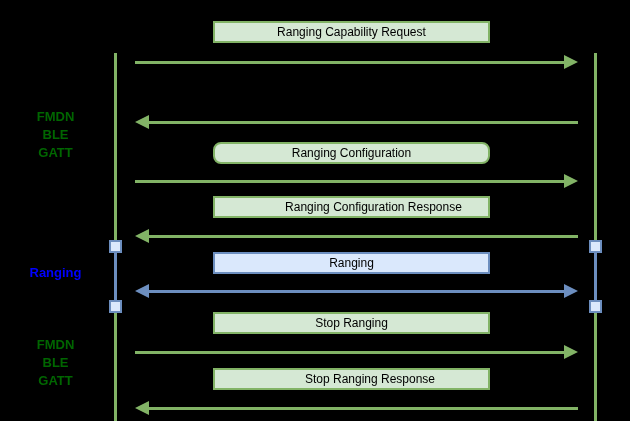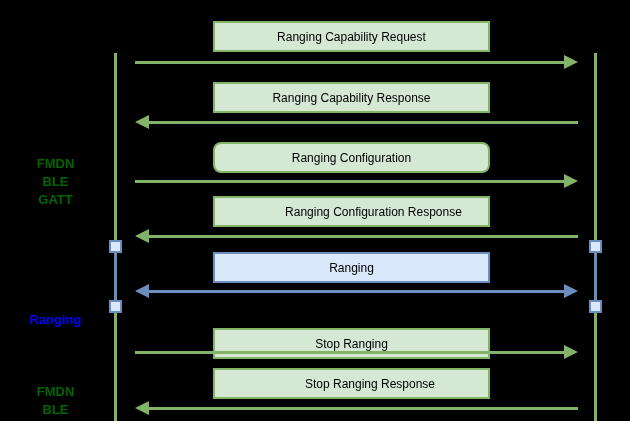--- a/index.html
+++ b/index.html
@@ -18,21 +18,21 @@
   .endpoint {
     position:absolute; width:13px; height:13px; box-sizing:border-box;
     background:#dae8fc; border:2px solid #6c8ebf;
   }
   .endpoint.l { left:109px; }
   .endpoint.r { left:589px; }
   .endpoint.t { top:240px; }
   .endpoint.b { top:300px; }
   
   .msg-box {
-    position:absolute; left:213px; width:277px; height:31px; box-sizing:border-box;
+    position:absolute; left:213px; width:277px; height:22px; box-sizing:border-box;
     display:flex; align-items:center; justify-content:center;
     font-size:12px; color:#000000;
   }
   .msg-box.green { background:#d5e8d4; border:2px solid #82b366; }
   .msg-box.blue  { background:#dae8fc; border:2px solid #6c8ebf; }
   
   .arrow { position:absolute; left:135px; width:443px; height:14px; }
   .arrow .line { position:absolute; top:5.5px; height:3px; left:0; right:0; }
   .arrow.green .line { background:#82b366; }
   .arrow.blue  .line { background:#6c8ebf; }
@@ -43,34 +43,34 @@
           border-top:7px solid transparent; border-bottom:7px solid transparent; }
   .head.hr { right:0; }
   .head.hl { left:0; }
   .arrow.green .head.hr { border-left:14px solid #82b366; }
   .arrow.green .head.hl { border-right:14px solid #82b366; }
   .arrow.blue  .head.hr { border-left:14px solid #6c8ebf; }
   .arrow.blue  .head.hl { border-right:14px solid #6c8ebf; }
   
   .side-label {
     position:absolute; left:8px; width:95px; text-align:center;
-    font-weight:bold; font-size:13px; line-height:18px; white-space:pre-line;margin-top:47px;
+    font-weight:bold; font-size:13px; line-height:18px; white-space:pre-line;
   }
   .side-label.green { color:#006600; }
   .side-label.blue  { color:#0000ff; }
   .sl-top     { top:108px; }
   .sl-ranging { top:264px; }
   .sl-bottom  { top:336px; }
   
   .row0 { top:21px; }  .a0 { top:55px; }
   .row1 { top:82px; }  .a1 { top:115px; }
   .row2 { top:142px;border-radius:8px; } .a2 { top:174px; }
   .row3 { top:196px;padding-left:44px; } .a3 { top:229px; }
   .row4 { top:252px; } .a4 { top:284px; }
-  .row5 { top:328px; } .a5 { top:345px; }
+  .row5 { top:312px; } .a5 { top:345px; }
   .row6 { top:368px;padding-left:37px; } .a6 { top:401px; }
 </style>
 </head>
 <body>
 
 <div id="canvas">
 
   <div class="lifeline left"></div>
   <div class="lifeline right"></div>
   <div class="blue-seg left"></div>
@@ -89,23 +89,20 @@
 GATT</div>
 
   <div class="msg-box green row0">
     <span>Ranging Capability Request</span>
   </div>
   <div class="arrow green dir-right a0">
     <div class="line"></div>
     <div class="head hr"></div>
   </div>
 
-  <div class="msg-box green row1">
-    <span>Ranging Capability Response</span>
-  </div>
   <div class="arrow green dir-left a1">
     <div class="line"></div>
     <div class="head hl"></div>
   </div>
 
   <div class="msg-box green row2">
     <span>Ranging Configuration</span>
   </div>
   <div class="arrow green dir-right a2">
     <div class="line"></div>

